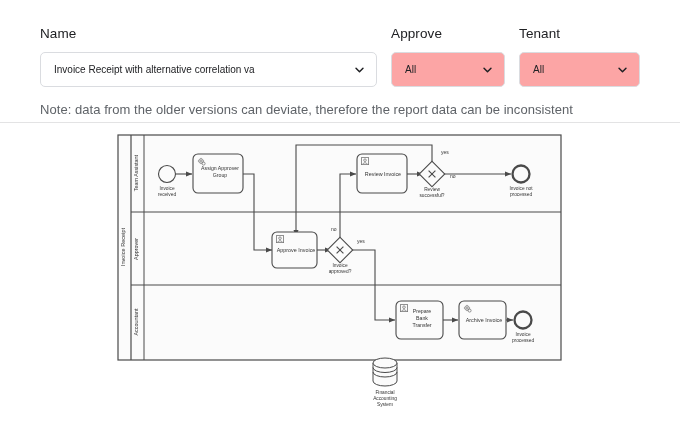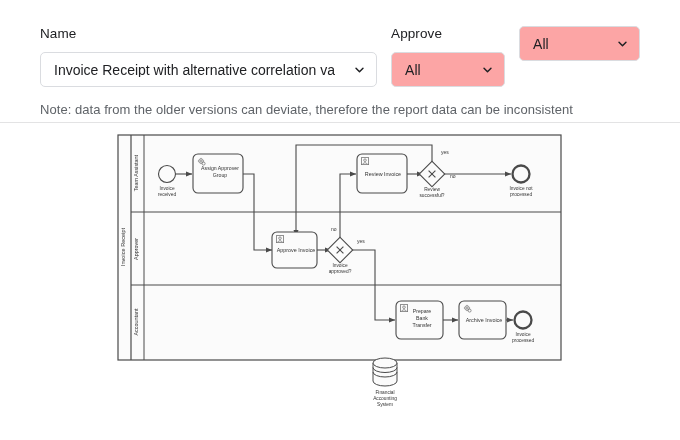--- a/index.html
+++ b/index.html
@@ -42,21 +42,21 @@
   }
 
   .select {
     position: relative;
     height: 35px;
     border: 1px solid #dadce0;
     border-radius: 5px;
     display: flex;
     align-items: center;
     padding: 0 30px 0 13px;
-    font-size: 14px;
+    font-size: 10px;
     color: #202124;
     white-space: nowrap;
     overflow: hidden;
     cursor: pointer;
     user-select: none;
   }
   .select.white { background: #ffffff; }
   .select.grey  { background: #fca5a5; }
   .select .val {
     overflow: hidden;
@@ -123,20 +123,21 @@
           <span class="val">All</span>
           <span class="chev">
             <svg viewBox="0 0 12 12" width="11" height="11">
               <path d="M2.2 4.2 L6 8 L9.8 4.2" fill="none" stroke="#202124" stroke-width="1.6" stroke-linecap="round" stroke-linejoin="round"></path>
             </svg>
           </span>
         </div>
       </div>
 
       <div class="field tenant-field">
+        <div class="field-label">Tenant</div>
         <div class="select grey">
           <span class="val">All</span>
           <span class="chev">
             <svg viewBox="0 0 12 12" width="11" height="11">
               <path d="M2.2 4.2 L6 8 L9.8 4.2" fill="none" stroke="#202124" stroke-width="1.6" stroke-linecap="round" stroke-linejoin="round"></path>
             </svg>
           </span>
         </div>
       </div>
 

